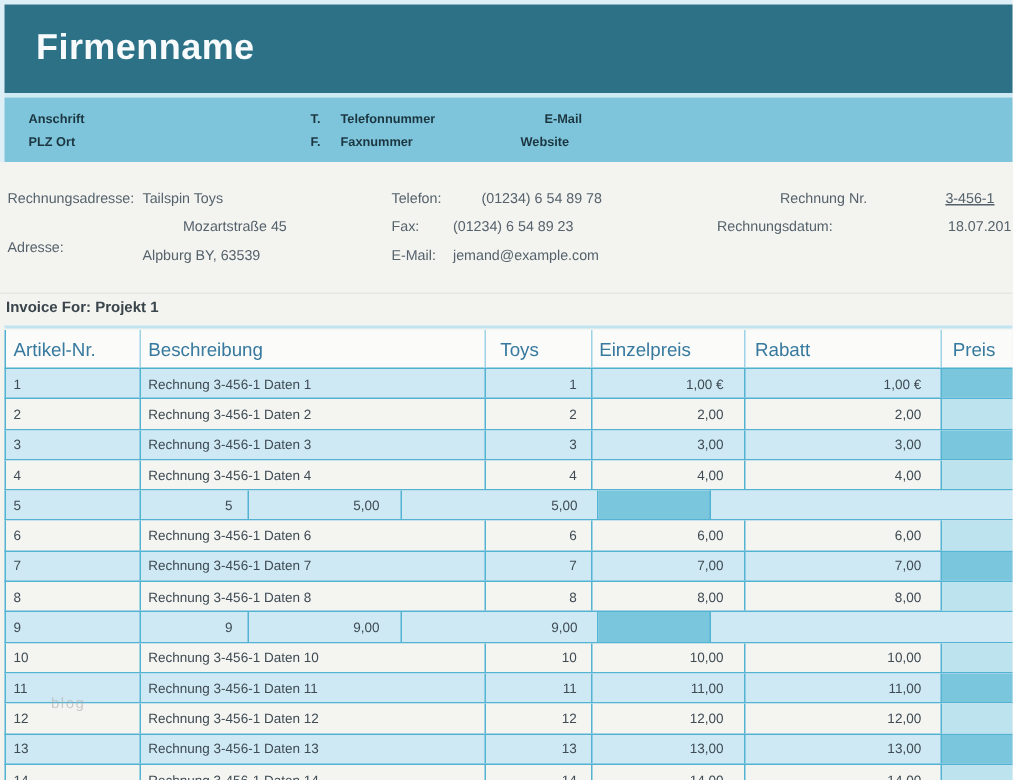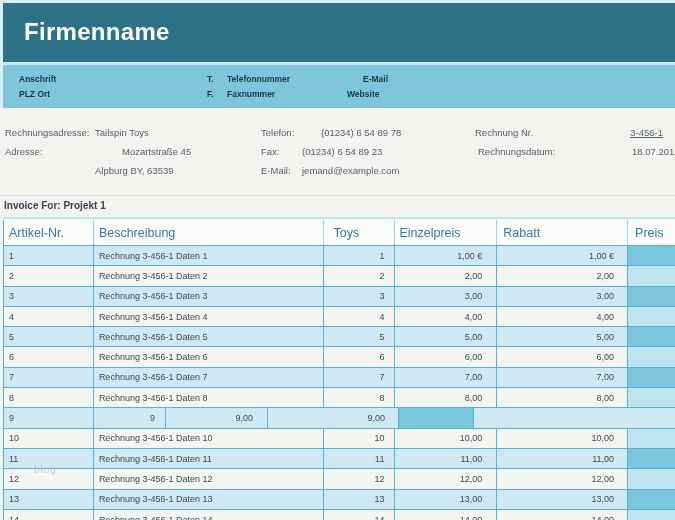--- a/index.html
+++ b/index.html
@@ -71,32 +71,32 @@
   <div class="contact" style="left:224px;top:9px;">Telefonnummer</div>
   <div class="contact" style="left:204px;top:24px;">F.</div>
   <div class="contact" style="left:224px;top:24px;">Faxnummer</div>
   <div class="contact" style="left:344px;top:9px;margin-left:16px;">E-Mail</div>
   <div class="contact" style="left:344px;top:24px;">Website</div>
 </div>
 
 <div>
   <div class="abs addr" style="left:5px;top:127px;">Rechnungsadresse:</div>
   <div class="abs addr" style="left:95px;top:127px;">Tailspin Toys</div>
-  <div class="abs addr" style="left:5px;top:146px;">Adresse:</div>
+  <div class="abs addr" style="left:5px;top:160px;">Adresse:</div>
   <div class="abs addr" style="left:89px;top:146px;margin-left:33px;">Mozartstraße 45</div>
   <div class="abs addr" style="left:95px;top:165px;">Alpburg BY, 63539</div>
 
   <div class="abs addr" style="left:261px;top:127px;">Telefon:</div>
   <div class="abs addr" style="left:302px;top:127px;padding-left:19px;">(01234) 6 54 89 78</div>
   <div class="abs addr" style="left:261px;top:146px;">Fax:</div>
   <div class="abs addr" style="left:302px;top:146px;">(01234) 6 54 89 23</div>
   <div class="abs addr" style="left:261px;top:165px;">E-Mail:</div>
   <div class="abs addr" style="left:302px;top:165px;">jemand@example.com</div>
 
-  <div class="abs addr" style="left:475px;top:127px;text-align:center;">Rechnung Nr.</div>
+  <div class="abs addr" style="left:520px;top:127px;text-align:center;">Rechnung Nr.</div>
   <div class="abs addr addr-val-right" style="left:563px;top:127px;width:100px;">3-456-1</div>
   <div class="abs addr" style="left:478px;top:146px;text-align:right;">Rechnungsdatum:</div>
   <div class="abs addr" style="left:632px;top:146px;">18.07.201</div>
 </div>
 
 <div class="abs divider"></div>
 <div class="abs invoice-for">Invoice For: Projekt 1</div>
 
 <div class="abs tbl-topline"></div>
 
@@ -141,21 +141,20 @@
     <div class="cell c1 num">4</div>
     <div class="cell c2">Rechnung 3-456-1 Daten 4</div>
     <div class="cell c3 num">4</div>
     <div class="cell c4 num">4,00</div>
     <div class="cell c5 num">4,00</div>
     <div class="cell c6 num price-cell"></div>
   </div>
 
   <div class="row odd">
     <div class="cell c1 num">5</div>
-    <div class="cell c2">Rechnung 3-456-1 Daten 5</div>
     <div class="cell c3 num">5</div>
     <div class="cell c4 num">5,00</div>
     <div class="cell c5 num">5,00</div>
     <div class="cell c6 num price-cell"></div>
   </div>
 
   <div class="row even">
     <div class="cell c1 num">6</div>
     <div class="cell c2">Rechnung 3-456-1 Daten 6</div>
     <div class="cell c3 num">6</div>

